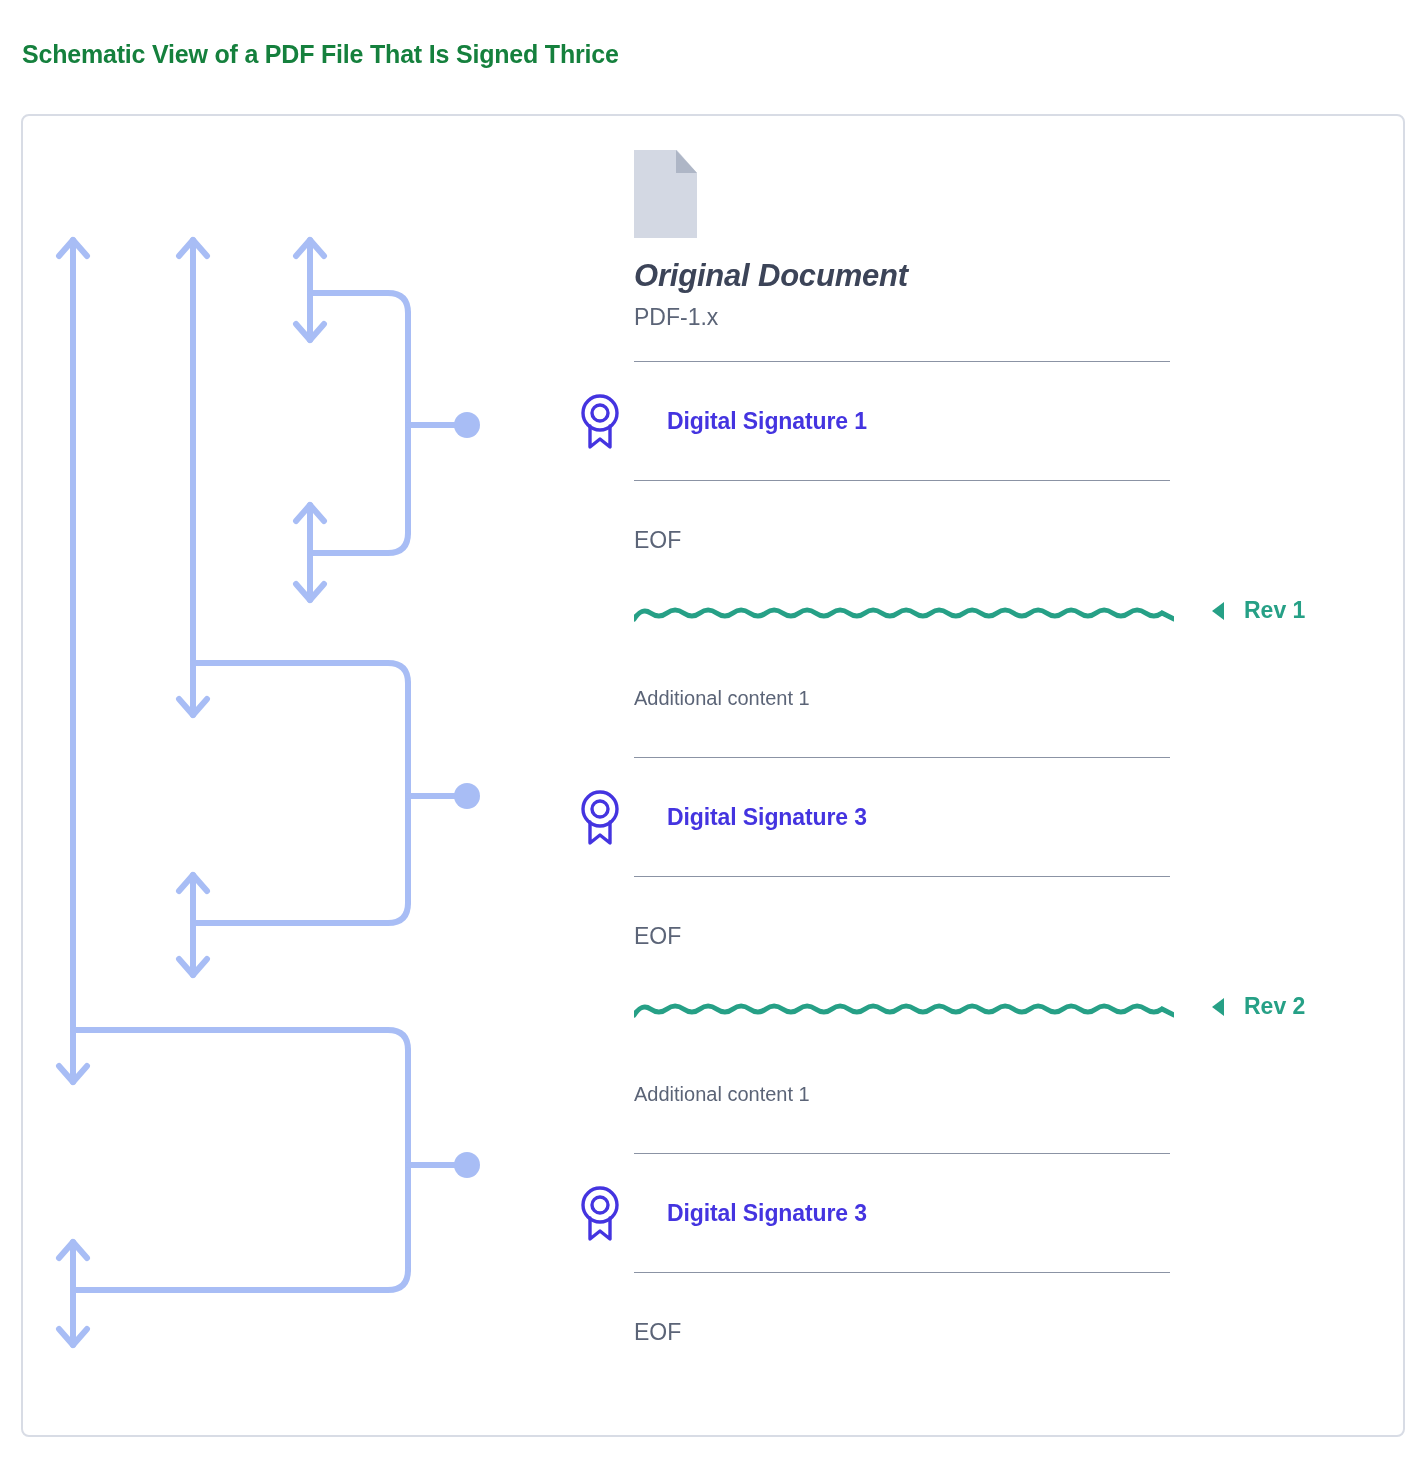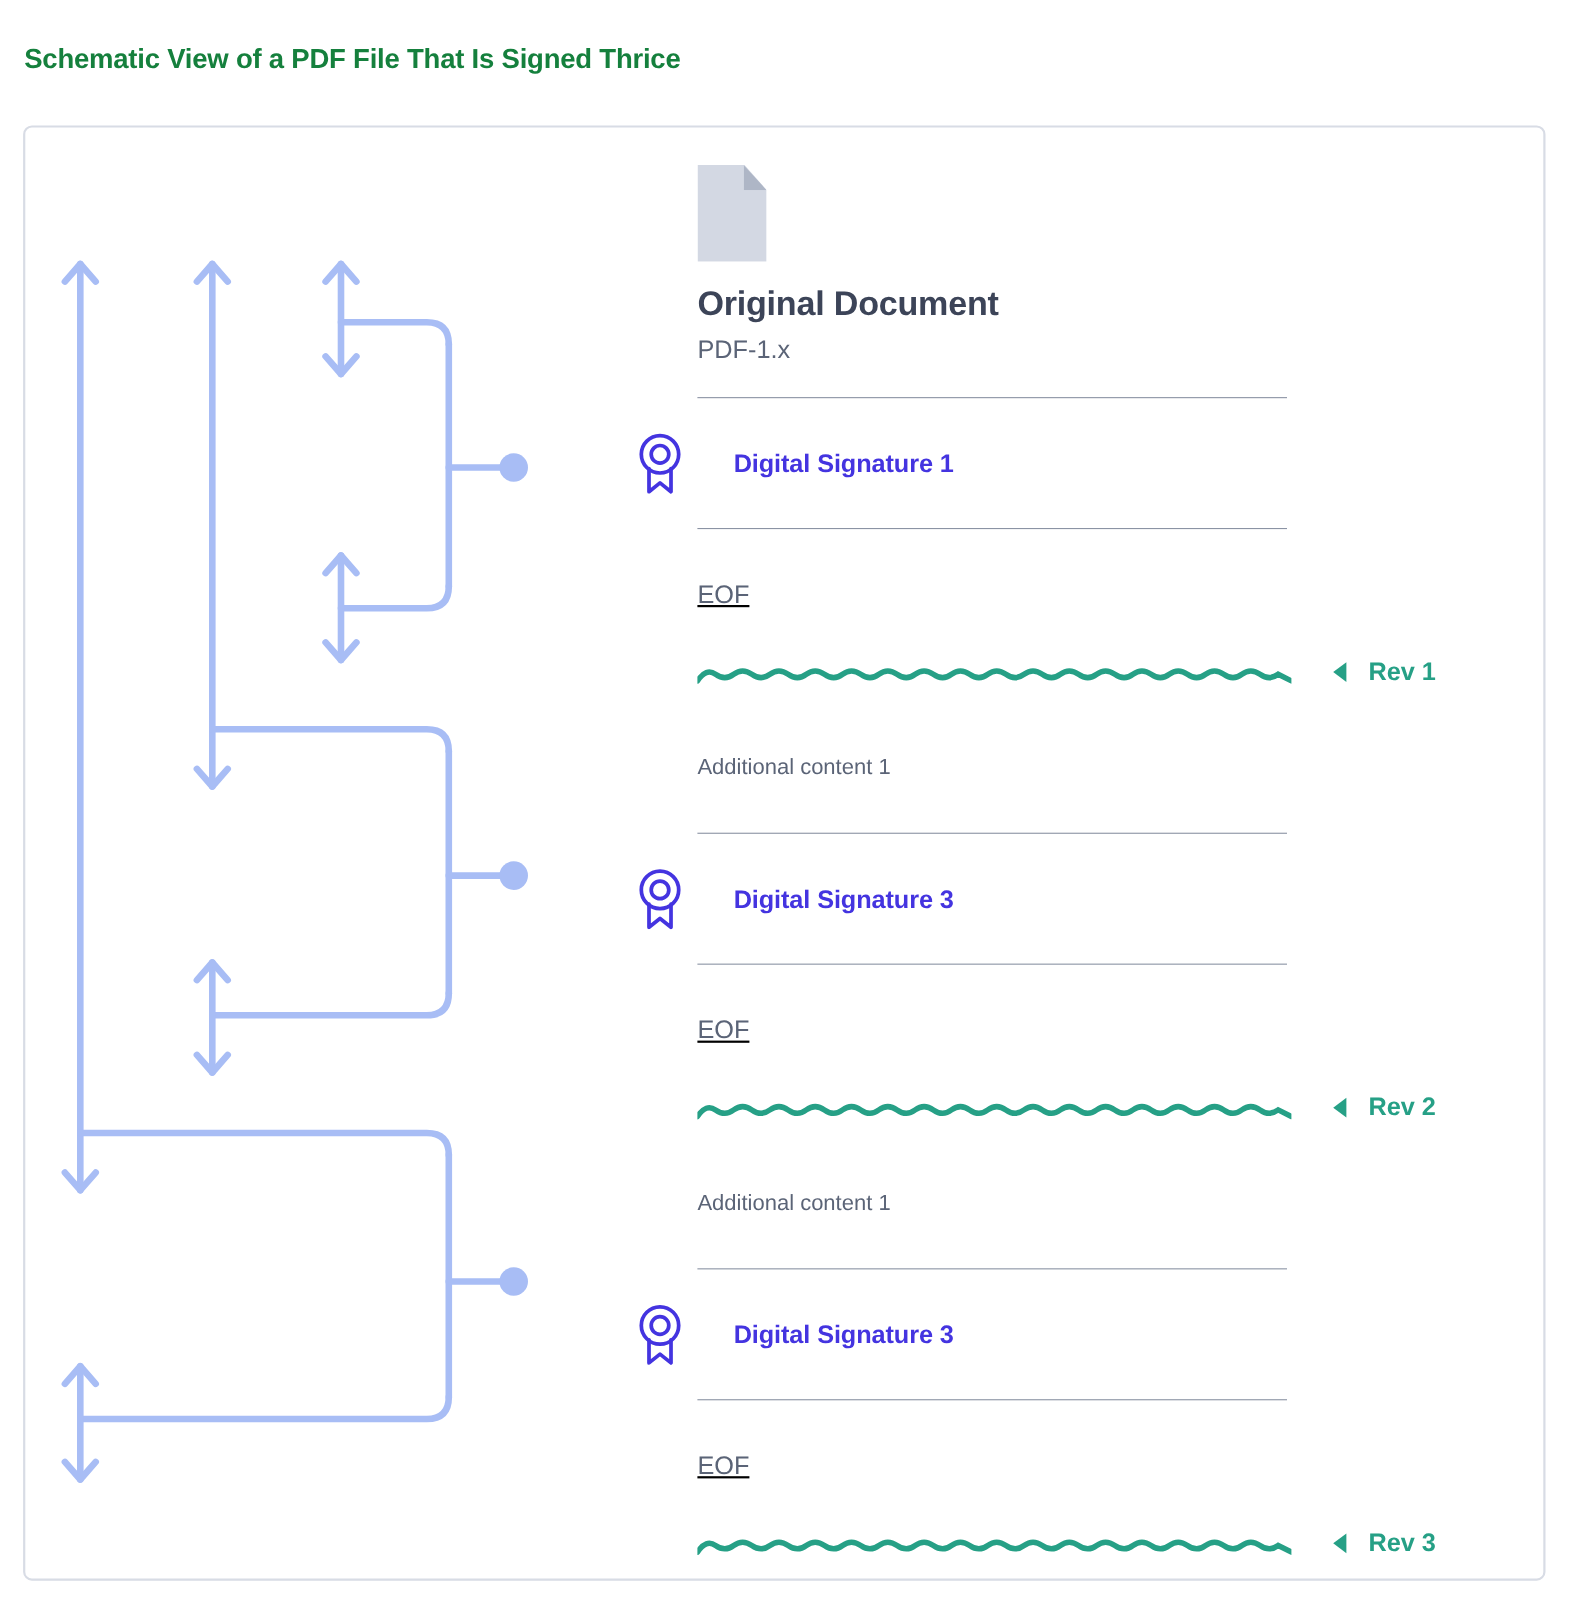--- a/index.html
+++ b/index.html
@@ -76,20 +76,21 @@
     background: #aeb6c6;
     clip-path: polygon(0 0, 100% 100%, 0 100%);
   }
 
   #doc-title {
     font-size: 31px;
     font-weight: bold;
     color: #3c4458;
     letter-spacing: -0.2px;
     margin: 0 0 10px 0;
+    font-style: italic;
   }
   #doc-subtitle {
     font-size: 23px;
     color: #5b6477;
     margin: 0;
   }
 
   .sep {
     height: 1px;
     background: #8b93a4;
@@ -115,21 +116,20 @@
     font-size: 23px;
     font-weight: bold;
     color: #4434e0;
     letter-spacing: -0.1px;
   }
 
   .eof-row {
     height: 118px;
     display: flex;
     align-items: center;
-    text-decoration: underline;
   }
   .eof-text {
     font-size: 23px;
     color: #5b6477;
   }
 
   .content-row {
     height: 118px;
     display: flex;
     align-items: center;
@@ -327,23 +327,14 @@
     </svg>
     <span class="sig-label">Digital Signature 3</span>
   </div>
 
   <div class="sep"></div>
 
   <div class="eof-row">
     <span class="eof-text">EOF</span>
   </div>
 
-  <div class="wave-row">
-    <svg class="wave-svg" viewBox="0 0 540 30" preserveAspectRatio="none">
-      <path d="M0 20 Q8 8 16.5 14 T33 14 T49.5 14 T66 14 T82.5 14 T99 14 T115.5 14 T132 14 T148.5 14 T165 14 T181.5 14 T198 14 T214.5 14 T231 14 T247.5 14 T264 14 T280.5 14 T297 14 T313.5 14 T330 14 T346.5 14 T363 14 T379.5 14 T396 14 T412.5 14 T429 14 T445.5 14 T462 14 T478.5 14 T495 14 T511.5 14 T528 14 L540 20" fill="none" stroke="#26a086" stroke-width="5" stroke-linecap="round"></path>
-    </svg>
-    <div class="rev-marker">
-      <span class="rev-tri"></span>
-      <span class="rev-label">Rev 3</span>
-    </div>
-  </div>
 
 </div>
 
 </body></html>

